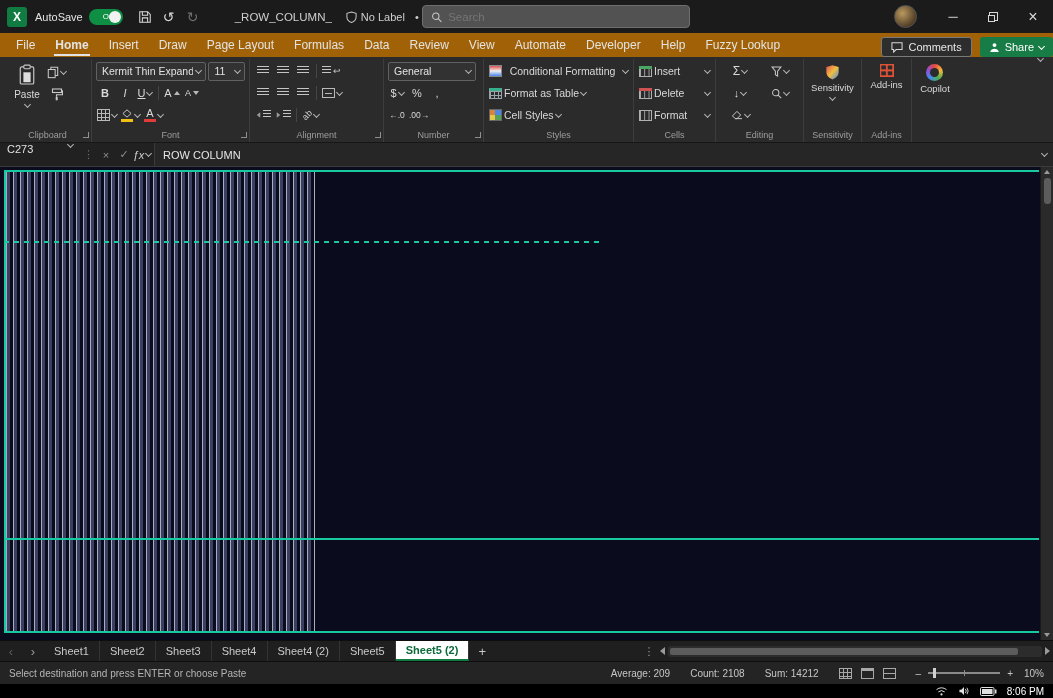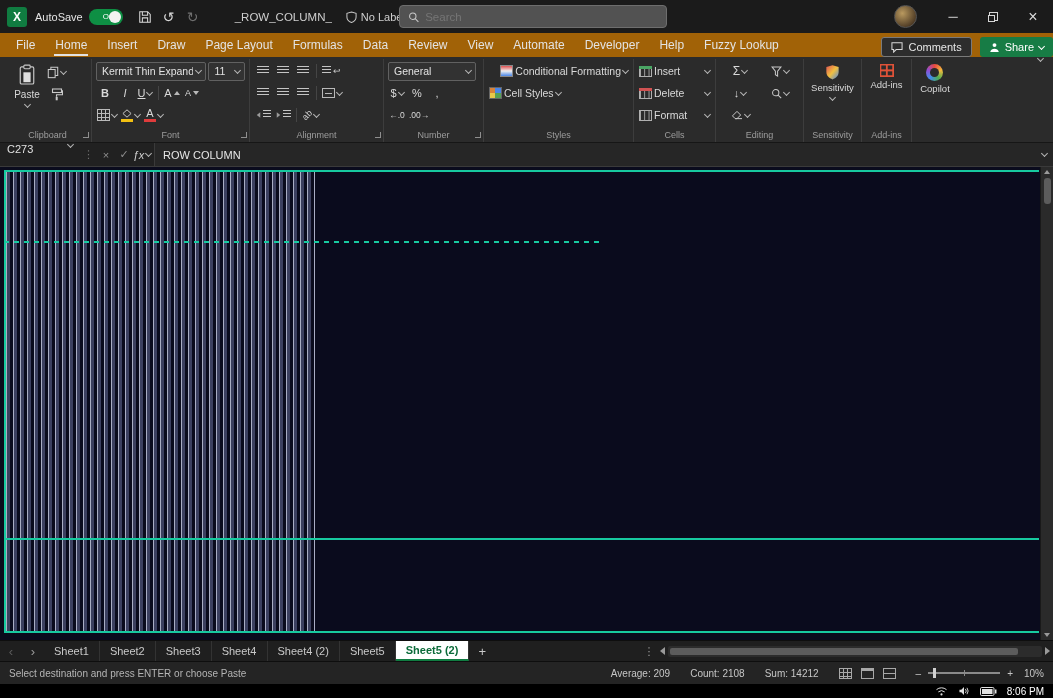--- a/index.html
+++ b/index.html
@@ -12,33 +12,33 @@
 .xl-logo{width:20px;height:20px;border-radius:3px;background:#107C41;color:#fff;font-weight:bold;font-size:12px;display:flex;align-items:center;justify-content:center;margin-right:8px}
 .as-label{font-size:11px;color:#e4e4e4;margin-right:6px}
 .toggle{width:34px;height:16px;border-radius:9px;background:#0e8f44;position:relative;display:flex;align-items:center;margin-right:10px}
 .toggle .t-txt{font-size:8px;color:#fff;margin-left:14px}
 .toggle .t-knob{position:absolute;right:2px;top:2px;width:12px;height:12px;border-radius:50%;background:#f2f2f2}
 .tb-btn{width:24px;height:26px;display:flex;align-items:center;justify-content:center;color:#d8d8d8;font-size:14px;border-radius:3px}
 .tb-btn.dim{color:#6f6f6f}
 .doc-title{font-size:11.5px;color:#cfcfcf;margin-left:30px;white-space:nowrap}
 .label-chip{display:flex;align-items:center;gap:4px;margin-left:14px;font-size:11px;color:#cfcfcf}
 .saved-chip{display:flex;align-items:center;gap:4px;margin-left:10px;font-size:11px;color:#cfcfcf}
-.searchbox{position:absolute;left:399px;top:5px;width:268px;height:23px;background:#525252;border:1px solid #6e6e6e;border-radius:4px;display:flex;align-items:center;padding:0 8px;gap:6px}
+.searchbox{position:absolute;left:422px;top:5px;width:268px;height:23px;background:#525252;border:1px solid #6e6e6e;border-radius:4px;display:flex;align-items:center;padding:0 8px;gap:6px}
 .searchbox input{background:transparent;border:none;outline:none;color:#c9c9c9;font-size:11.5px;width:100%;font-family:"Liberation Sans",sans-serif}
 .tb-right{position:absolute;right:0;top:0;height:33px;display:flex;align-items:center}
 .avatar{width:23px;height:23px;border-radius:50%;background:radial-gradient(circle at 35% 35%,#b9995f,#4d3a24 75%);margin-right:16px;border:1px solid #555}
 .winbtn{width:40px;height:33px;display:flex;align-items:center;justify-content:center;color:#dadada;font-size:13px}
 .restore-ic{position:relative;width:10px;height:10px}
 .restore-ic::before{content:"";position:absolute;right:0;top:0;width:7px;height:7px;border:1px solid #d6d6d6}
 .restore-ic .ri2{position:absolute;left:0;bottom:0;width:7px;height:7px;border:1px solid #d6d6d6;background:#1b1b1b}
 
 
 .menubar{height:24px;flex:0 0 auto;display:flex;align-items:flex-end;padding-left:6px;background:#a16207}
 .mtab{padding:0 10px;font-size:12px;color:#e3e3e3;height:100%;display:flex;align-items:center;position:relative;white-space:nowrap}
-.mtab.active{font-weight:normal}
+.mtab.active{font-weight:bold}
 .mtab.active::after{content:"";position:absolute;left:9px;right:9px;bottom:1px;height:2px;background:#e2e2e2}
 .mb-right{margin-left:auto;display:flex;align-items:center;gap:8px;}
 .comments-btn{display:flex;align-items:center;gap:5px;height:20px;padding:0 9px;border:1px solid #7a7a7a;border-radius:3px;font-size:11px;color:#e6e6e6;background:#2d2d2d}
 .share-btn{display:flex;align-items:center;gap:5px;height:20px;padding:0 9px;border-radius:3px;font-size:11px;color:#fff;background:#177c45}
 
 
 .ribbon{height:86px;flex:0 0 auto;background:#2b2b2b;display:flex;align-items:stretch;padding:2px 2px 0 4px;position:relative;border-bottom:1px solid #161616}
 .rgrp{position:relative;display:flex;flex-direction:column;padding:1px 4px 0;border-right:1px solid #3d3d3d;flex:0 0 auto}
 .rbody{flex:1;display:flex}
 .colwrap{flex-direction:column}
@@ -402,23 +402,30 @@
       </div>
       <div class="rlabel">
           <span>Number</span>
         </div>
       <span class="launcher"></span>
     </div>
 
     <div class="rgrp" style="width:150px">
       <div class="rbody colwrap" style="display:flex">
         <div class="rrow" style="gap:5px">
-          <div class="sb" style="justify-content:flex-end;width:100%;font-size:10.5px">
+          <div class="sb" style="justify-content:space-between;width:100%;font-size:10.5px">
             <span class="ic-cf"></span>
             <span>Conditional Formatting</span>
+            <span class="chev"></span>
+          </div>
+        </div>
+        <div class="rrow" style="gap:5px">
+          <div class="sb" style="justify-content:flex-start;width:100%;font-size:10.5px">
+            <span class="ic-ftable"></span>
+            <span>Format as Table</span>
             <span class="chev"></span>
           </div>
         </div>
         <div class="rrow" style="gap:5px">
           <div class="sb" style="justify-content:flex-start;width:100%;font-size:10.5px">
             <span class="ic-cstyles"></span>
             <span>Cell Styles</span>
             <span class="chev"></span>
           </div>
         </div>

